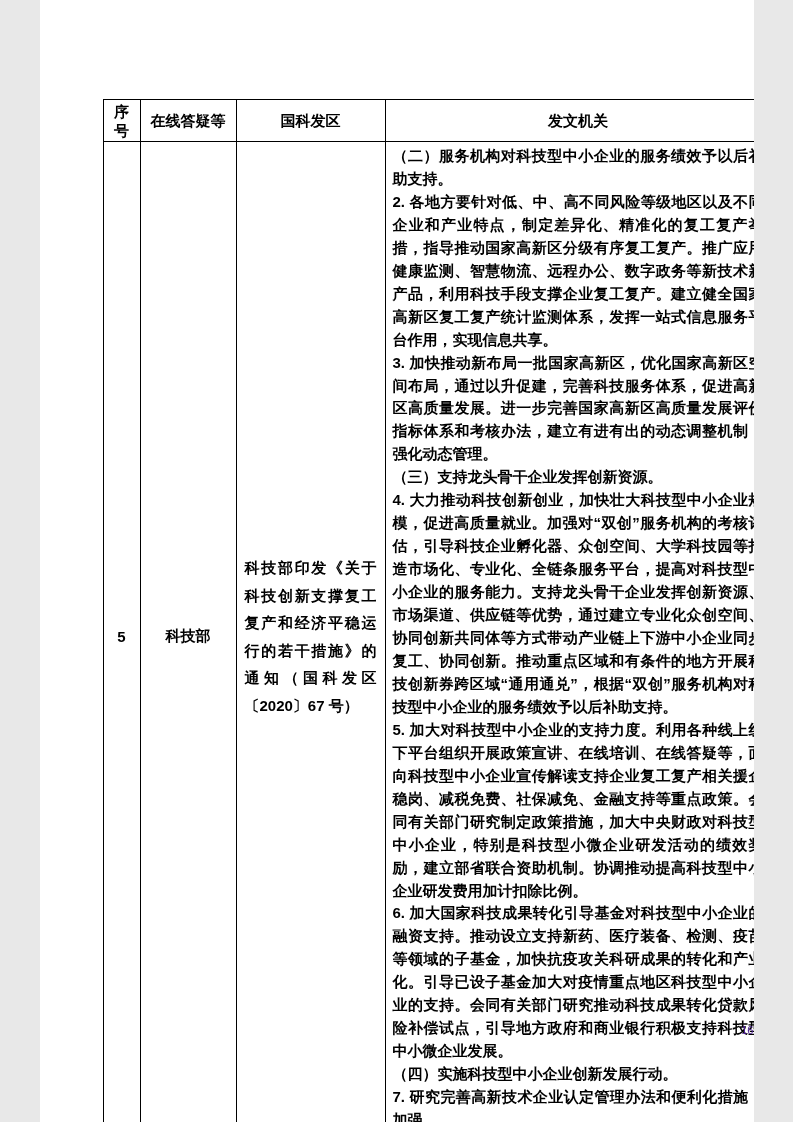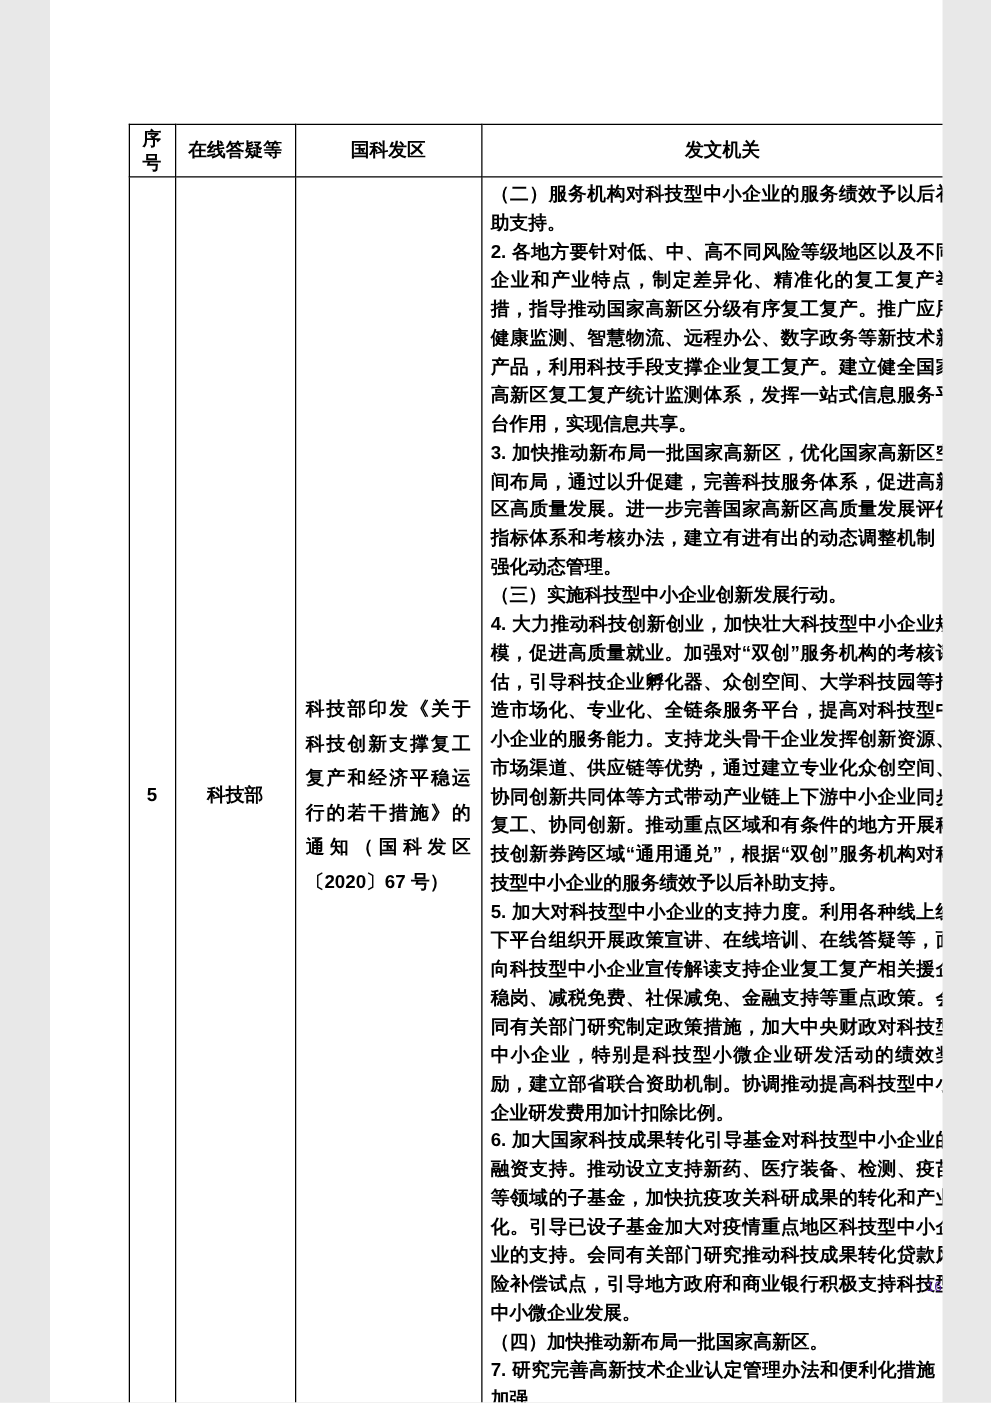--- a/index.html
+++ b/index.html
@@ -86,25 +86,25 @@
     </thead>
     <tbody>
       <tr>
         <td class="cell-index">5</td>
         <td class="cell-agency">科技部</td>
         <td class="cell-doc-title">科技部印发《关于科技创新支撑复工复产和经济平稳运行的若干措施》的通知（国科发区〔2020〕67 号）</td>
         <td class="cell-main-content">
           <p>（二）服务机构对科技型中小企业的服务绩效予以后补助支持。</p>
           <p>2. 各地方要针对低、中、高不同风险等级地区以及不同企业和产业特点，制定差异化、精准化的复工复产举措，指导推动国家高新区分级有序复工复产。推广应用健康监测、智慧物流、远程办公、数字政务等新技术新产品，利用科技手段支撑企业复工复产。建立健全国家高新区复工复产统计监测体系，发挥一站式信息服务平台作用，实现信息共享。</p>
           <p>3. 加快推动新布局一批国家高新区，优化国家高新区空间布局，通过以升促建，完善科技服务体系，促进高新区高质量发展。进一步完善国家高新区高质量发展评价指标体系和考核办法，建立有进有出的动态调整机制，强化动态管理。</p>
-          <p>（三）实施科技型中小企业创新发展行动。</p>
+          <p>（三）支持龙头骨干企业发挥创新资源。</p>
           <p>4. 大力推动科技创新创业，加快壮大科技型中小企业规模，促进高质量就业。加强对“双创”服务机构的考核评估，引导科技企业孵化器、众创空间、大学科技园等打造市场化、专业化、全链条服务平台，提高对科技型中小企业的服务能力。支持龙头骨干企业发挥创新资源、市场渠道、供应链等优势，通过建立专业化众创空间、协同创新共同体等方式带动产业链上下游中小企业同步复工、协同创新。推动重点区域和有条件的地方开展科技创新券跨区域“通用通兑”，根据“双创”服务机构对科技型中小企业的服务绩效予以后补助支持。</p>
           <p>5. 加大对科技型中小企业的支持力度。利用各种线上线下平台组织开展政策宣讲、在线培训、在线答疑等，面向科技型中小企业宣传解读支持企业复工复产相关援企稳岗、减税免费、社保减免、金融支持等重点政策。会同有关部门研究制定政策措施，加大中央财政对科技型中小企业，特别是科技型小微企业研发活动的绩效奖励，建立部省联合资助机制。协调推动提高科技型中小企业研发费用加计扣除比例。</p>
           <p>6. 加大国家科技成果转化引导基金对科技型中小企业的融资支持。推动设立支持新药、医疗装备、检测、疫苗等领域的子基金，加快抗疫攻关科研成果的转化和产业化。引导已设子基金加大对疫情重点地区科技型中小企业的支持。会同有关部门研究推动科技成果转化贷款风险补偿试点，引导地方政府和商业银行积极支持科技型中小微企业发展。</p>
-          <p>（四）加快推动新布局一批国家高新区。</p>
+          <p>（四）实施科技型中小企业创新发展行动。</p>
           <p>7. 研究完善高新技术企业认定管理办法和便利化措施，加强</p>
         </td>
       </tr>
     </tbody>
   </table>
 
   <div class="page-number">16</div>
 
 </div>
 

